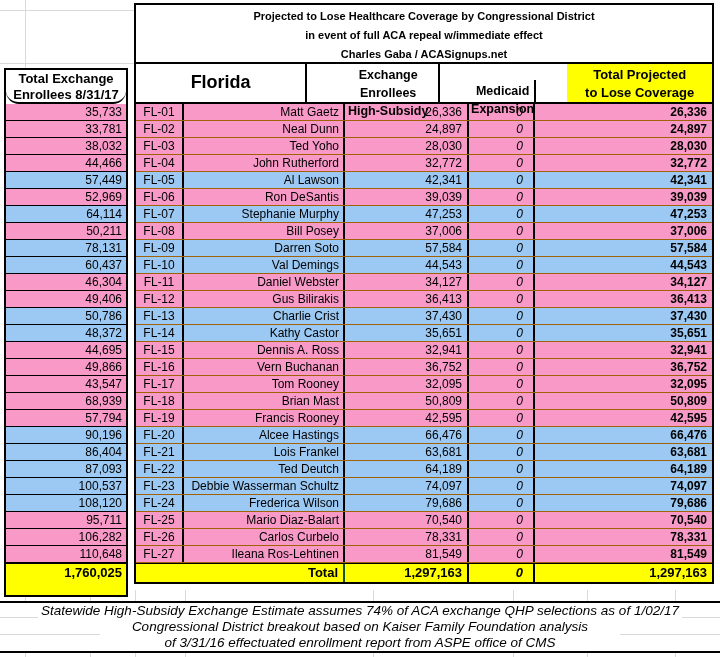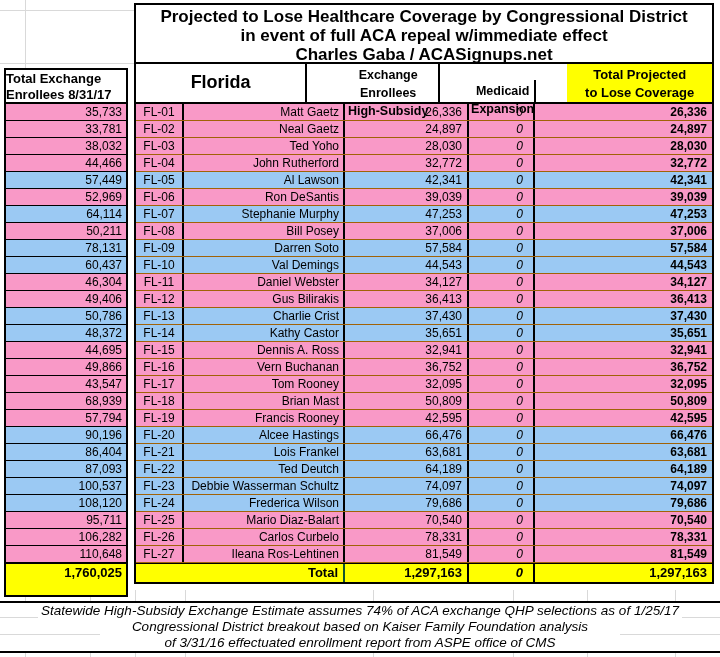--- a/index.html
+++ b/index.html
@@ -14,41 +14,41 @@
   .gl { position: absolute; background: #d9d9d9; }
 
   
   .left-table {
     position: absolute; left: 4px; top: 68px; width: 124px;
     border: 2px solid #000; background: #fff;
   }
   .left-header {
     height: 34px; border-bottom: 2px solid #000;
     font-weight: bold; font-size: 13px; line-height: 16px;
-    text-align: left; padding-top: 1px; background: #fff;
+    text-align: center; padding-top: 1px; background: #fff; border-radius: 13px;
   }
   .left-cell {
     height: 17px; border-bottom: 1px solid #000;
     font-size: 12px; line-height: 16px;
     text-align: right; padding-right: 4px;
   }
   .left-total {
     height: 32px; border-top: 1px solid #000;
     background: var(--yellow); font-weight: bold; font-size: 13px;
     line-height: 18px; text-align: right; padding-right: 4px;
   }
 
   
   .main-table {
     position: absolute; left: 134px; top: 3px; width: 580px;
     border: 2px solid #000; background: #fff;
   }
   .title-box {
     height: 59px; border-bottom: 2px solid #000;
-    text-align: center; font-weight: bold; font-size: 17px;
+    text-align: center; font-weight: bold; font-size: 11px;
     line-height: 19px; padding-top: 2px; background: #fff;
   }
   .header-row { display: flex; height: 40px; border-bottom: 2px solid #000; font-weight: bold; text-align: center; background: #fff; gap: 31px; }
   .hc-state { width: 209px; border-right: 2px solid #000; font-size: 18px; line-height: 36px; }
   .hc-hs { width: 124px; border-right: 2px solid #000; font-size: 12.5px; line-height: 18px; padding-top: 2px; }
   .hc-md { width: 66px;  border-right: 2px solid #000; font-size: 12.5px; line-height: 18px; padding-top: 2px; margin-top: 16px; }
   .hc-tt { width: 177px; background: var(--yellow); font-size: 13px; line-height: 18px; padding-top: 2px; }
 
   .row { display: flex; height: 17px; border-bottom: 1px solid #a16207; font-size: 12px; line-height: 16px; }
   .c-code { width: 48px;  border-right: 2px solid #000; text-align: center; }
@@ -149,21 +149,21 @@
   <div id="mainRows">
       <div class="row pink">
         <div class="c-code">FL-01</div>
         <div class="c-name">Matt Gaetz</div>
         <div class="c-hs">26,336</div>
         <div class="c-md">0</div>
         <div class="c-tt">26,336</div>
       </div>
       <div class="row pink">
         <div class="c-code">FL-02</div>
-        <div class="c-name">Neal Gaetz</div>
+        <div class="c-name">Neal Dunn</div>
         <div class="c-hs">24,897</div>
         <div class="c-md">0</div>
         <div class="c-tt">24,897</div>
       </div>
       <div class="row pink">
         <div class="c-code">FL-03</div>
         <div class="c-name">Ted Yoho</div>
         <div class="c-hs">28,030</div>
         <div class="c-md">0</div>
         <div class="c-tt">28,030</div>
@@ -339,21 +339,21 @@
     </div>
   <div class="total-row">
     <div class="t-label">Total</div>
     <div class="t-hs">1,297,163</div>
     <div class="t-md">0</div>
     <div class="t-tt">1,297,163</div>
   </div>
 </div>
 
 <div class="footnote">
-  <div>Statewide High-Subsidy Exchange Estimate assumes 74% of ACA exchange QHP selections as of 1/25/17</div>
+  <div>Statewide High-Subsidy Exchange Estimate assumes 74% of ACA exchange QHP selections as of 1/02/17</div>
   <div>Congressional District breakout based on Kaiser Family Foundation analysis</div>
   <div>of 3/31/16 effectuated enrollment report from ASPE office of CMS</div>
 </div>
 
 <div class="gl" style="left:0; top:617px; width:38px; height:1px;"></div>
 <div class="gl" style="left:682px; top:617px; width:38px; height:1px;"></div>
 <div class="gl" style="left:0; top:634px; width:100px; height:1px;"></div>
 <div class="gl" style="left:620px; top:634px; width:100px; height:1px;"></div>
 
 </body></html>

